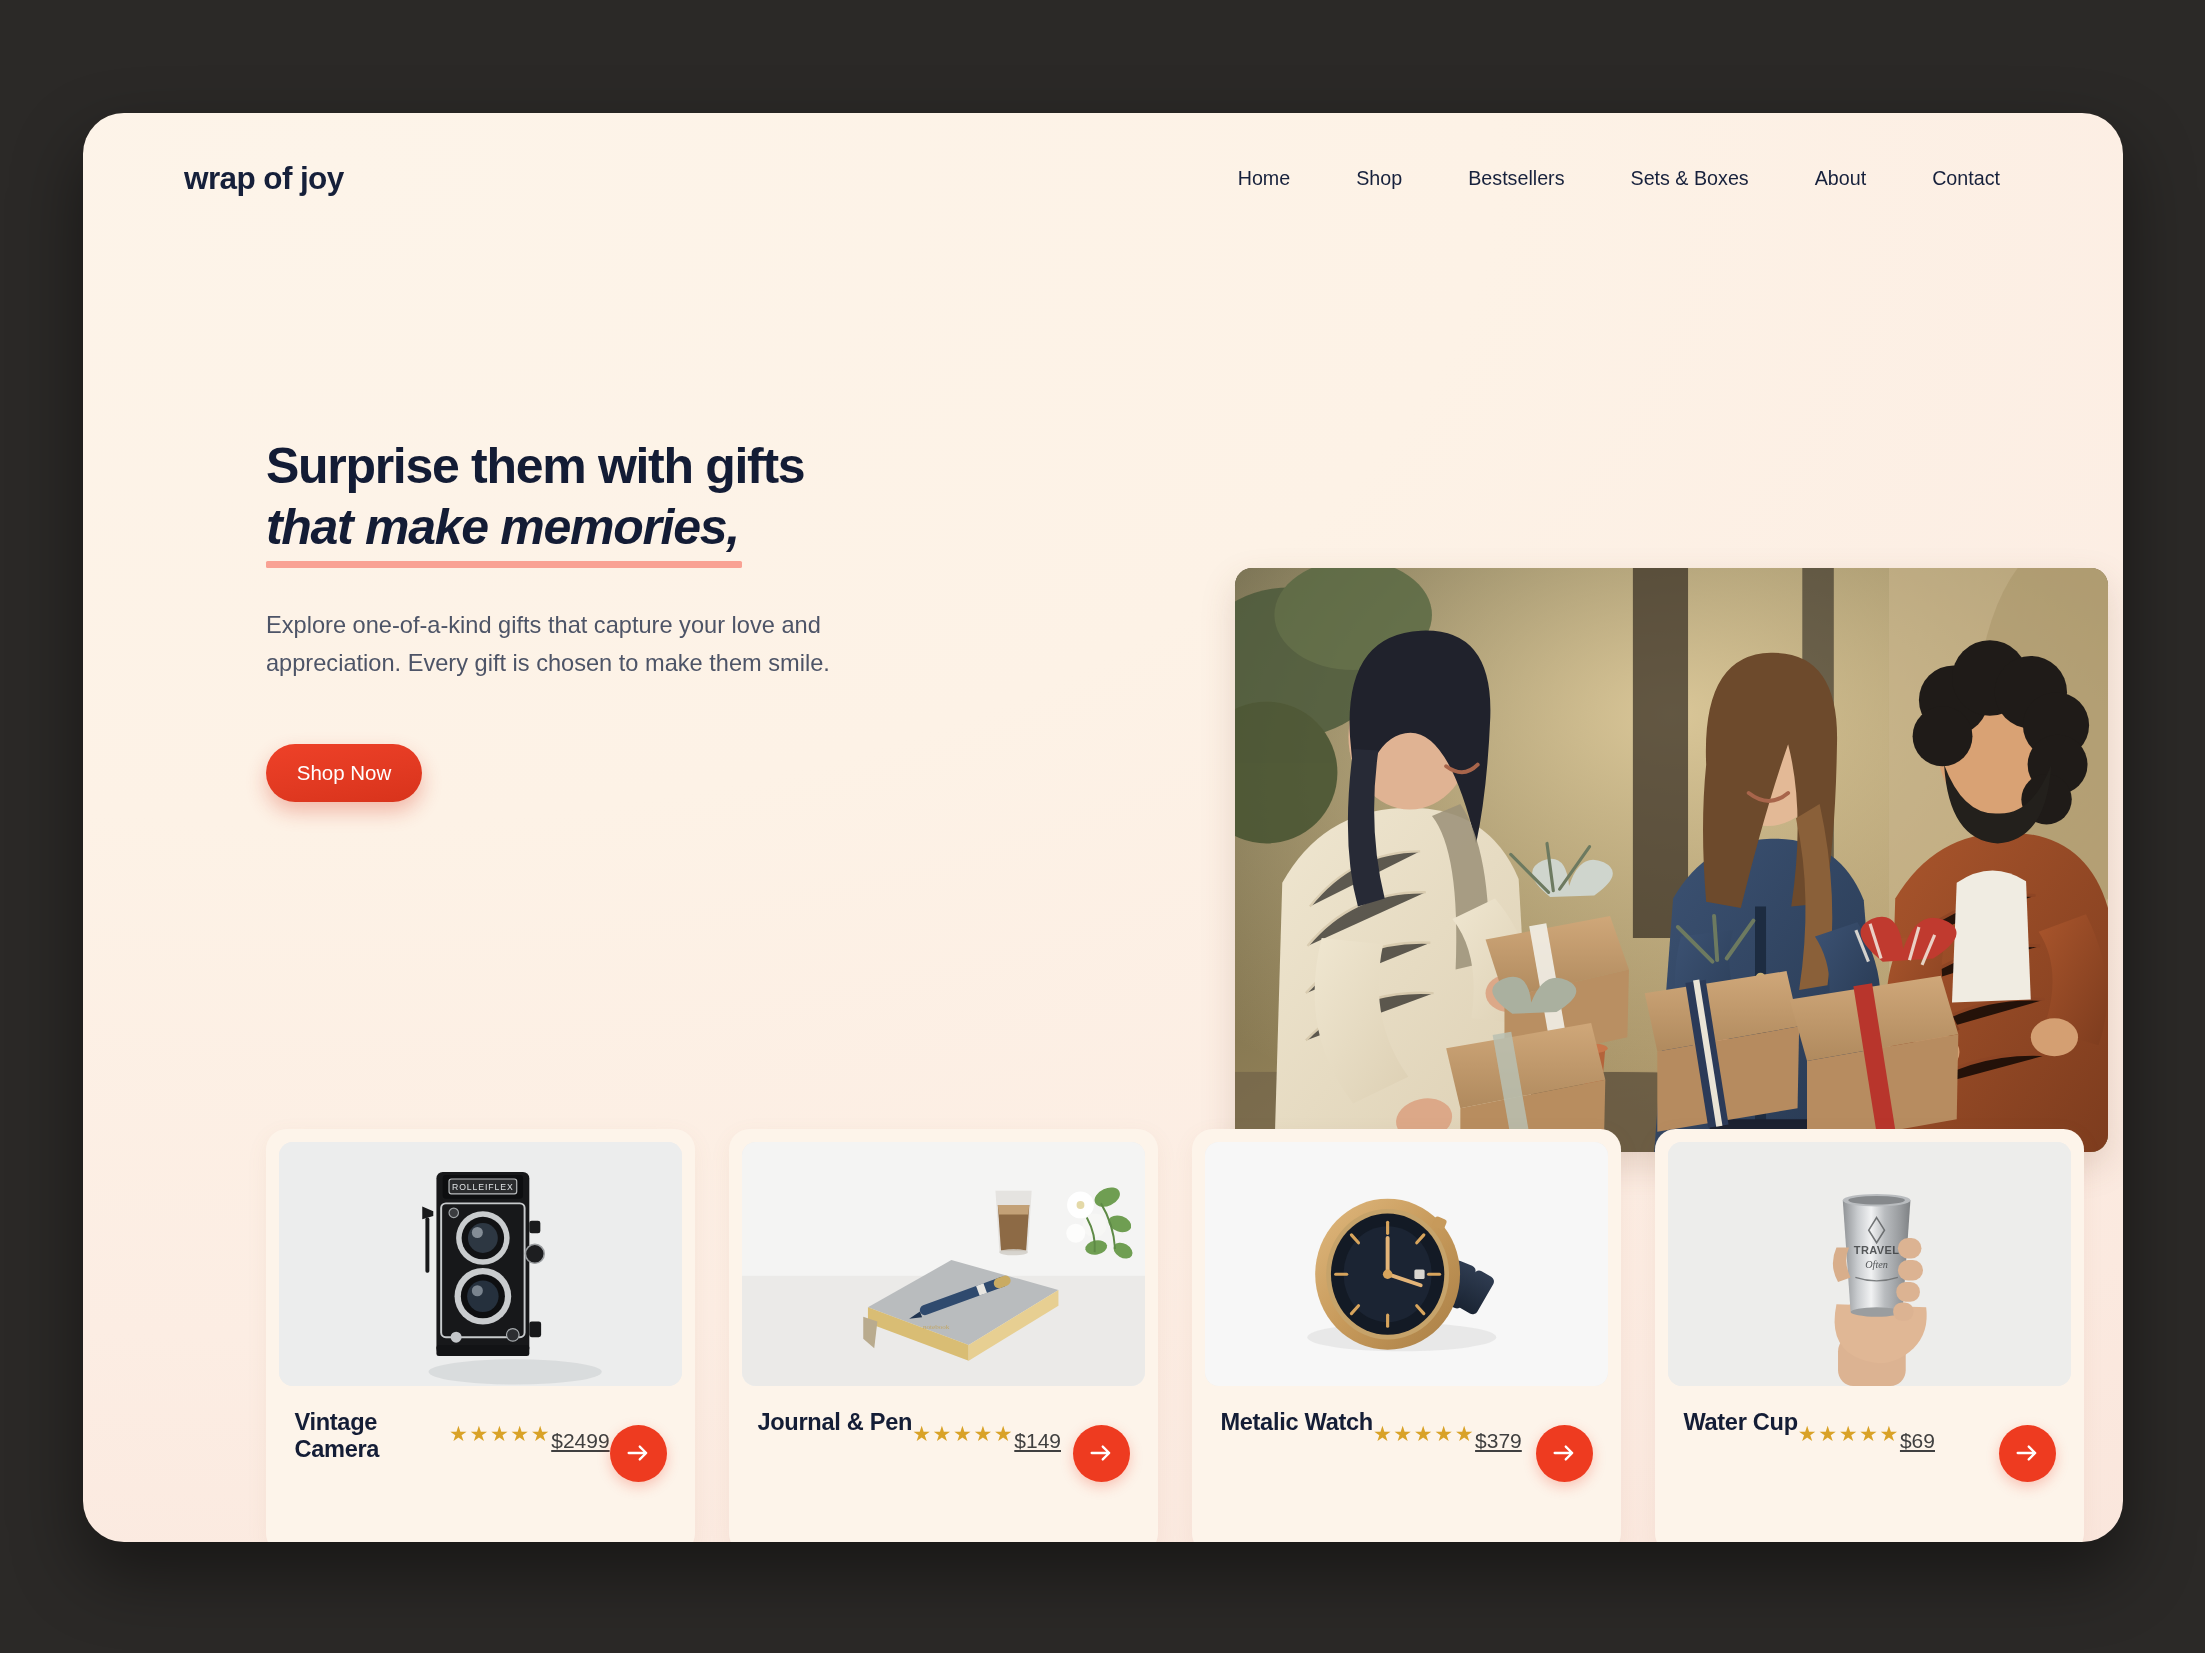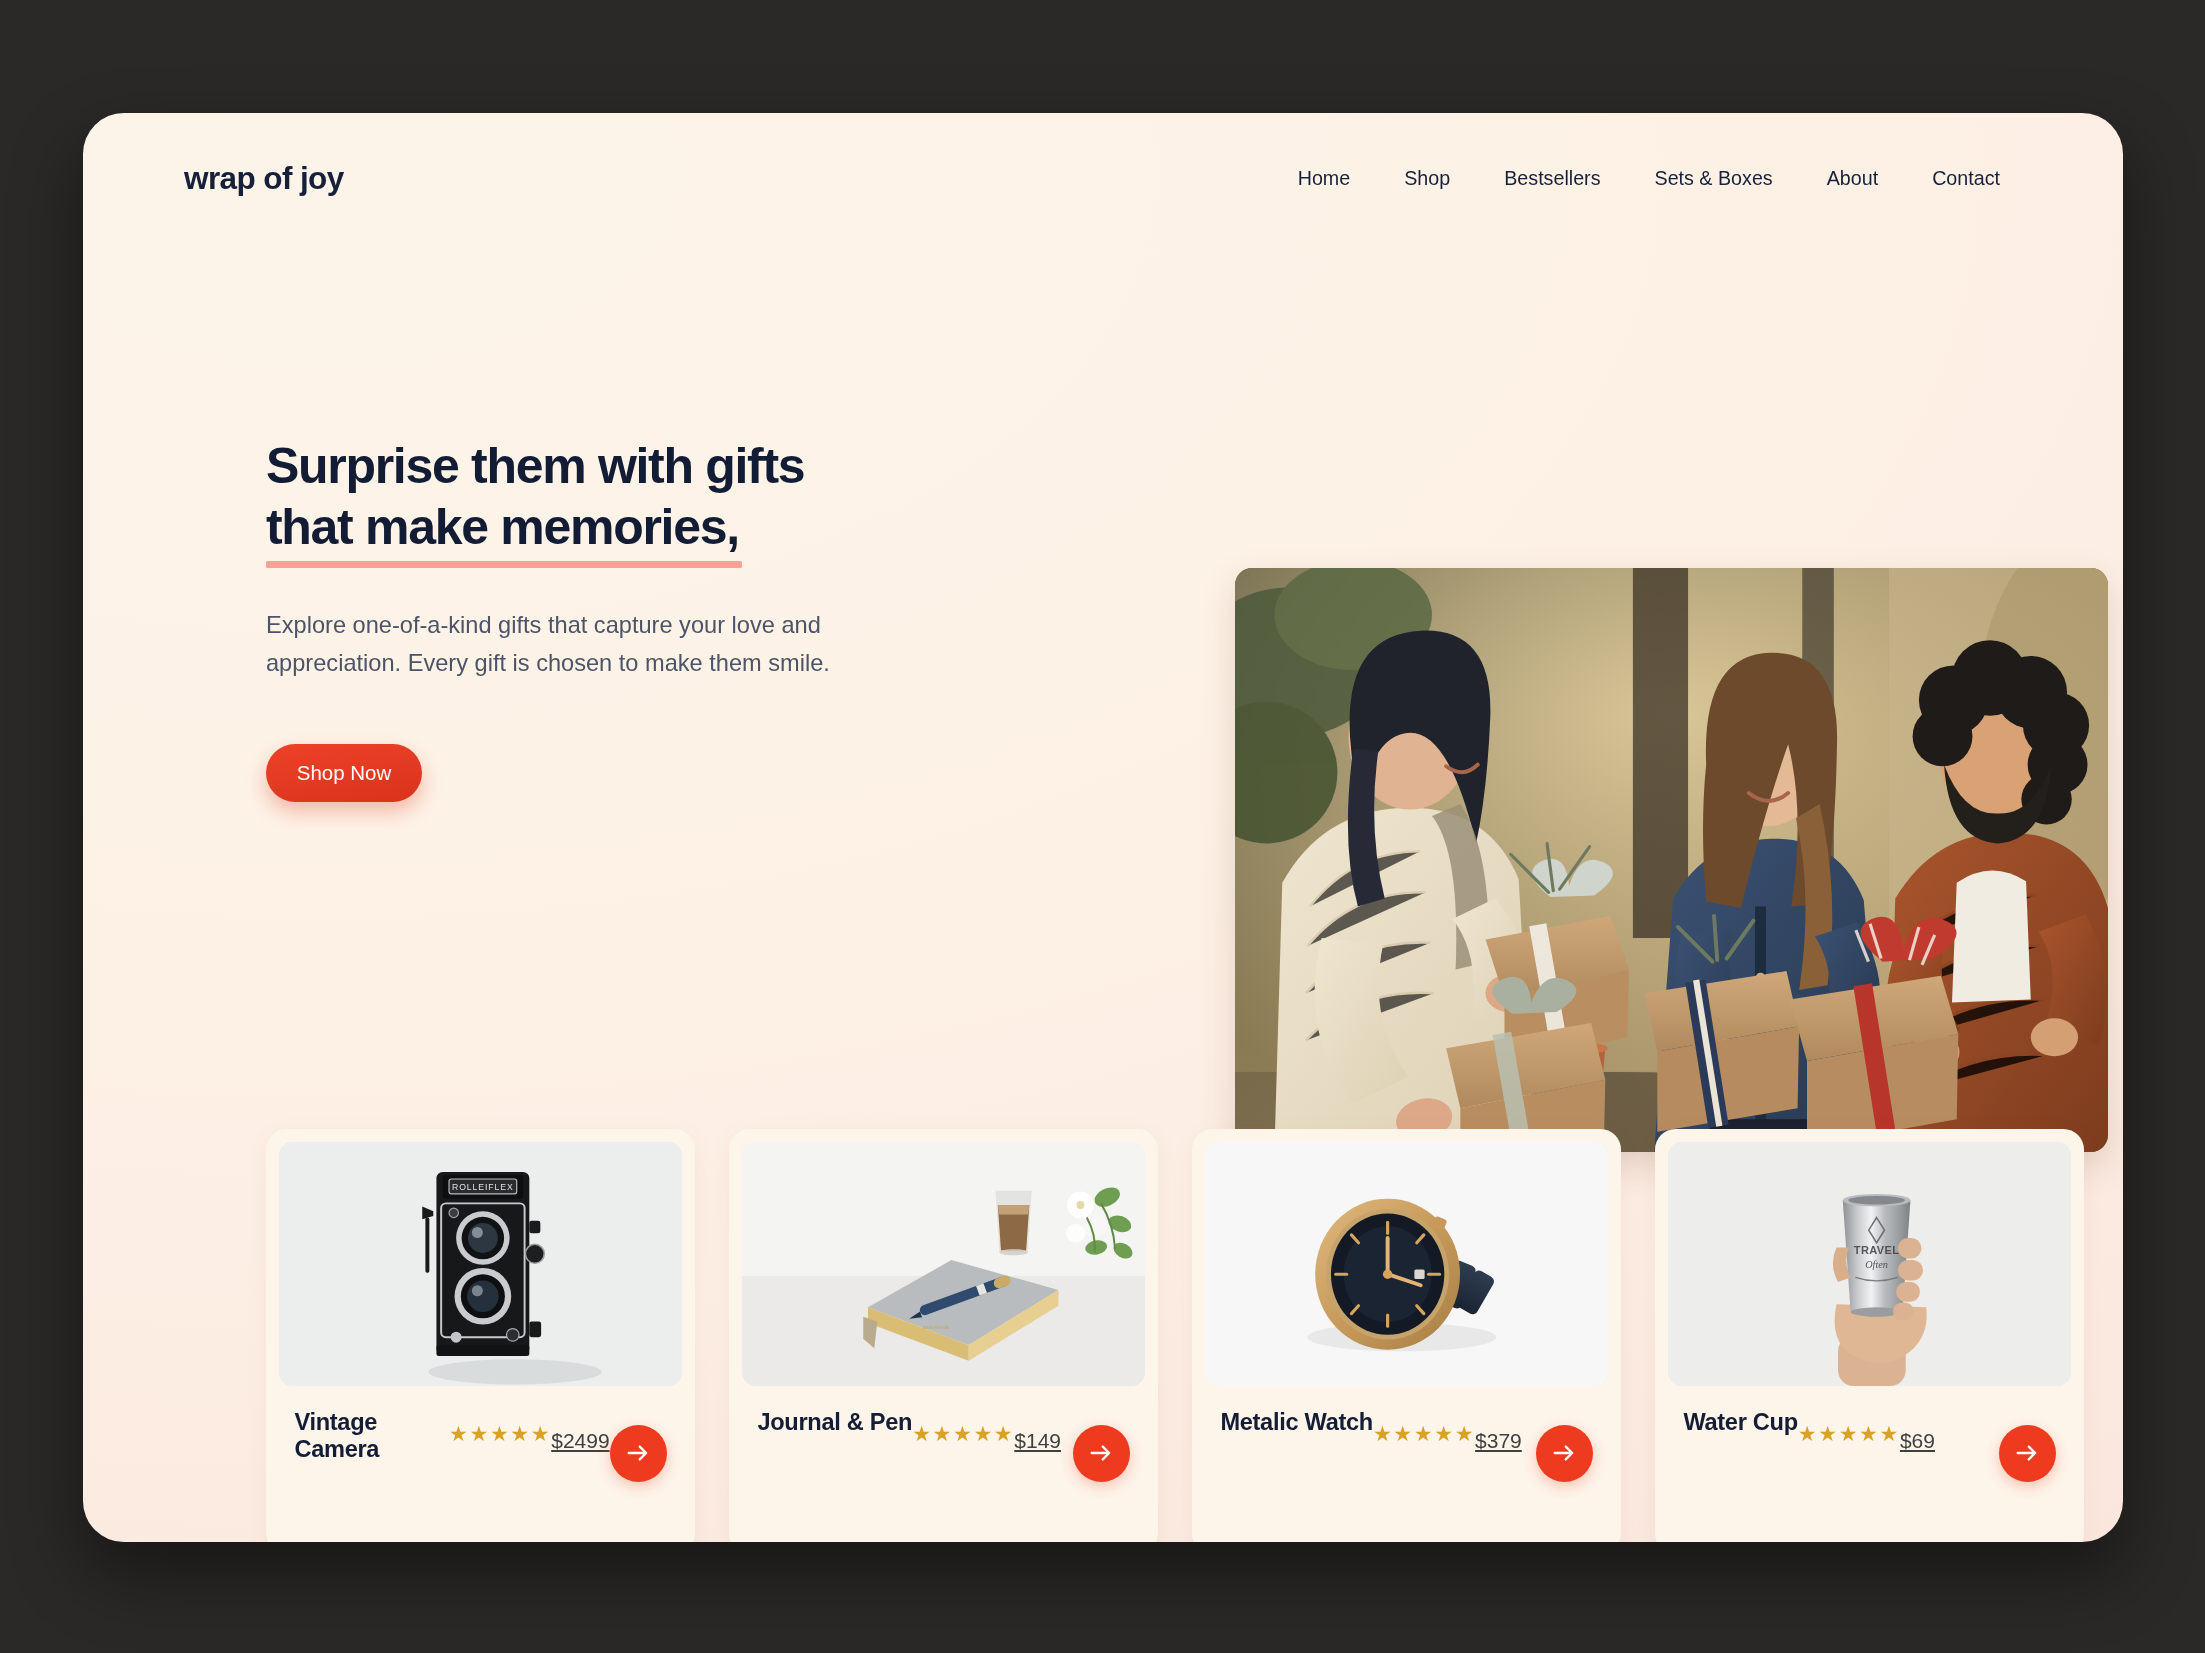--- a/index.html
+++ b/index.html
@@ -26,40 +26,40 @@
   
   #site-header {
     position:absolute; left:0; top:0; width:100%; height:130px;
     display:flex; align-items:center; justify-content:space-between;
     padding:0 98px 0 101px;
   }
   #brand-logo {
     font-size:31.5px; font-weight:700; color:#16203A;
     letter-spacing:-0.6px;
   }
-  #main-nav { display:flex; align-items:center; gap:4px; }
+  #main-nav { display:flex; align-items:center; gap:16px; }
   .nav-link {
     font-size:19.7px; color:#17213C; font-weight:400;
     padding:0 25px; white-space:nowrap; cursor:pointer;
     text-decoration:none;
   }
 
   
   #hero { position:absolute; left:0; top:130px; width:100%; }
 
   #hero-copy {
     position:absolute; left:183px; top:193px; width:890px;
   }
   #hero-headline {
     font-size:50px; line-height:1.21; font-weight:700;
     color:#131C35; letter-spacing:-1.3px;
   }
   .headline-line { display:block; }
   .headline-underlined {
-    display:inline-block; position:relative; padding-bottom:3.2px;
+    display:inline-block; position:relative; padding-bottom:3.2px;font-style:italic;
   }
   .headline-underlined::after {
     content:""; position:absolute; left:0; right:-3.2px; bottom:-7.9px;
     height:7px; background:#F9A294; border-radius:1.6px;
   }
   #hero-subtext {
     margin-top:46px;
     font-size:23.6px; line-height:1.62; color:#4D5467; max-width:575px;
     font-weight:400;
   }

